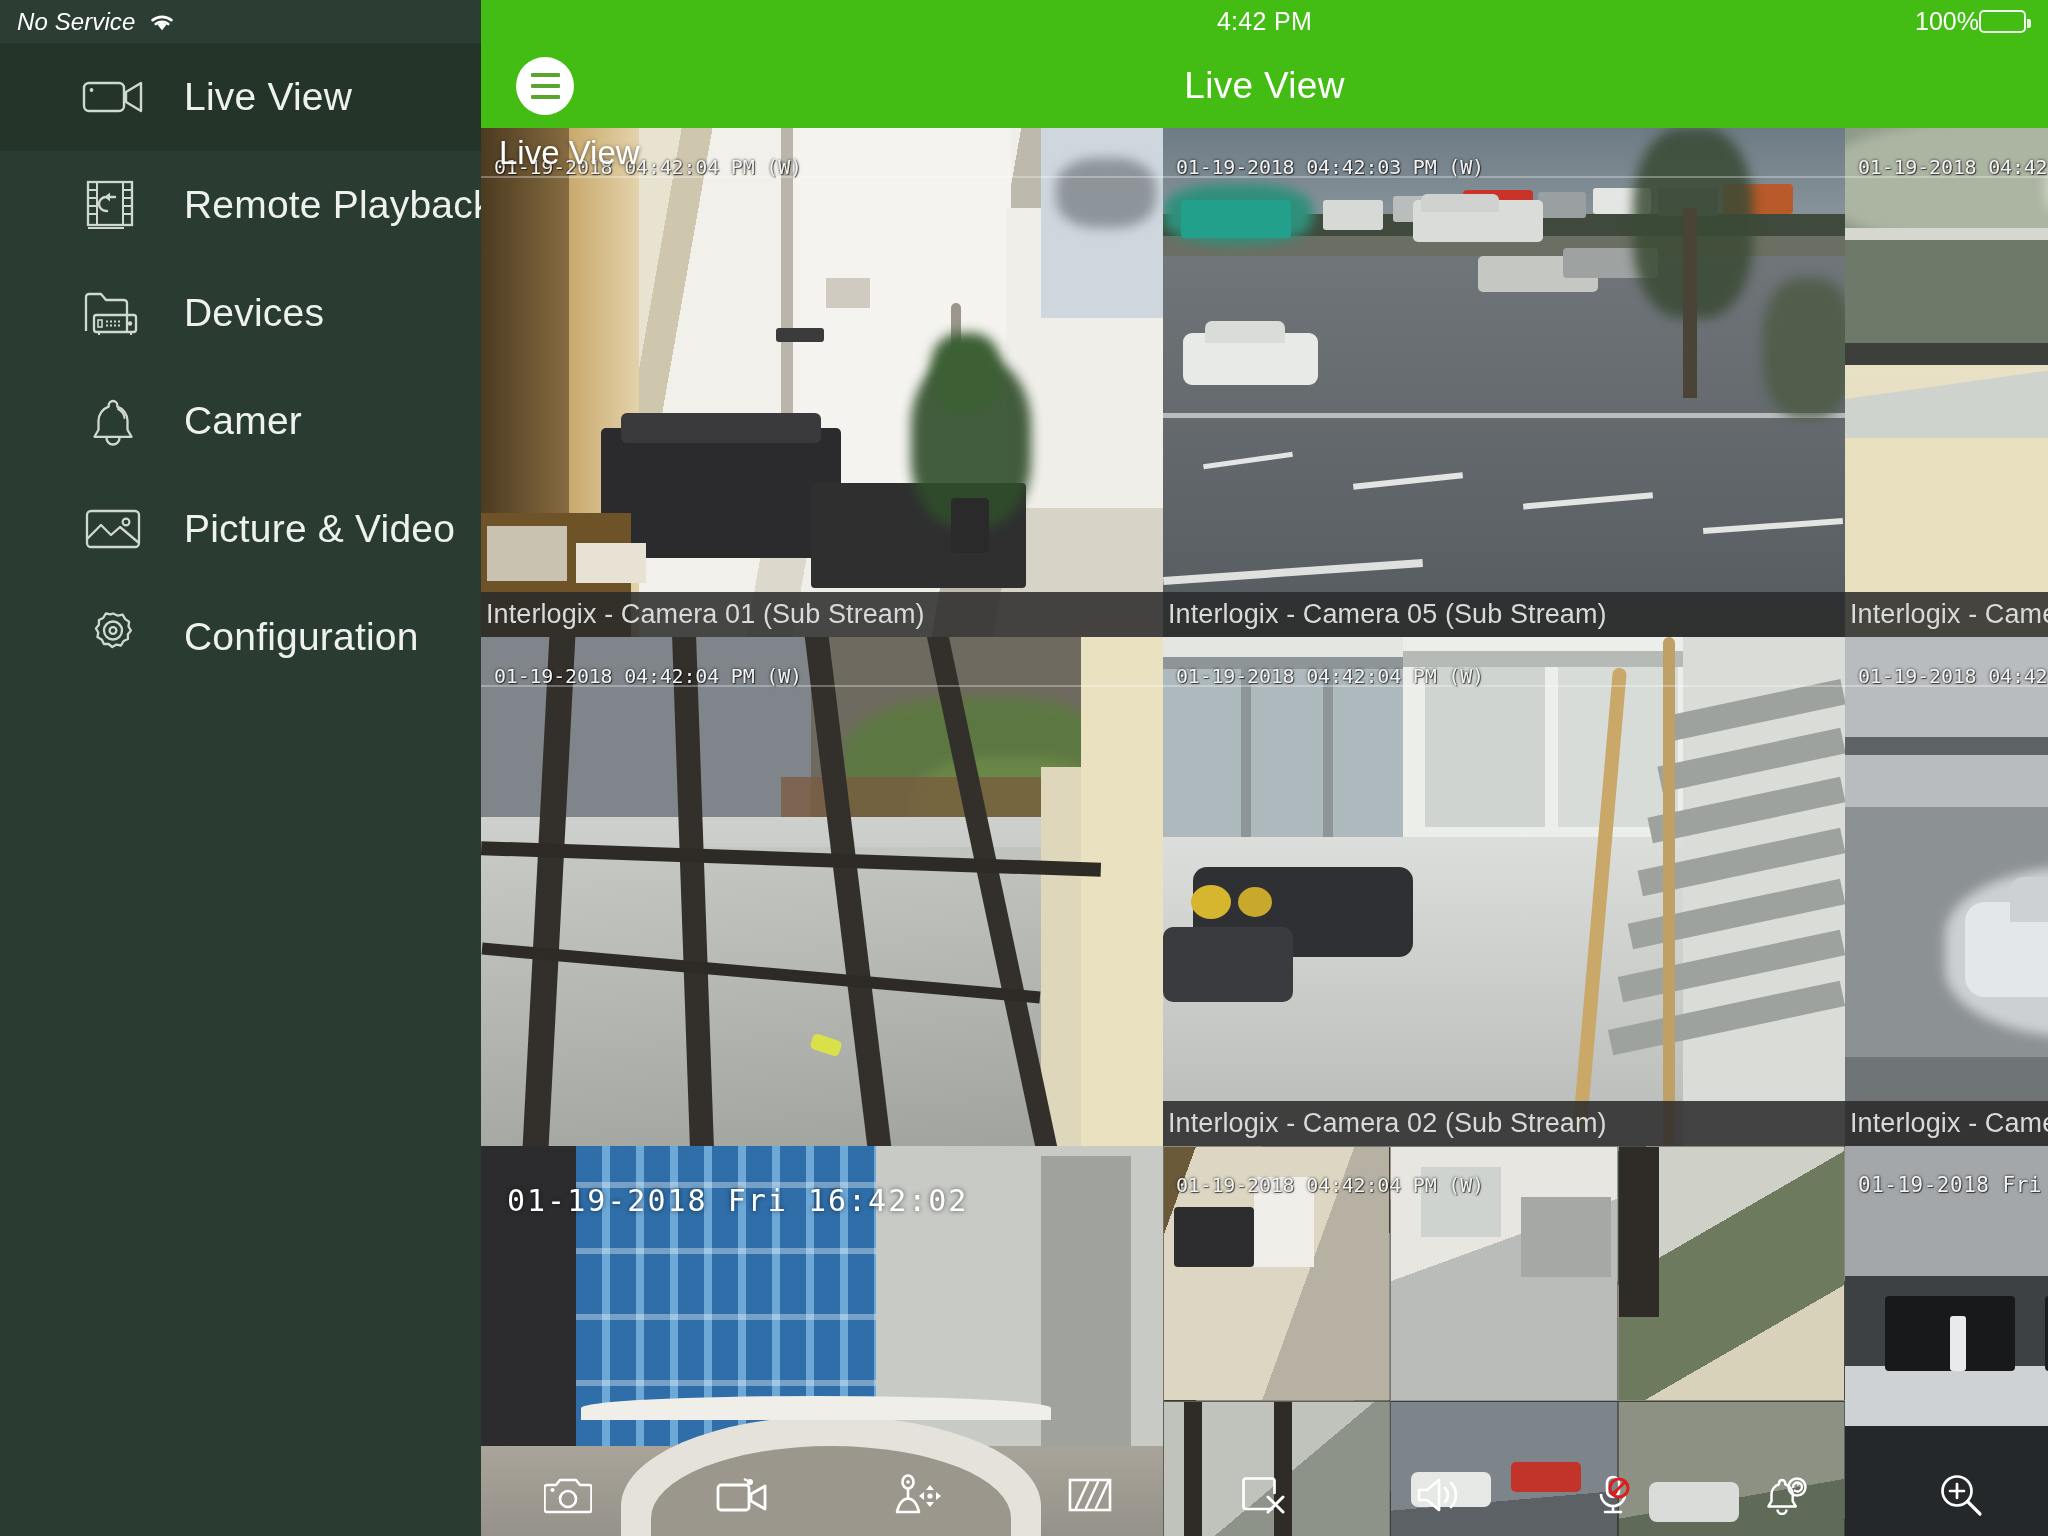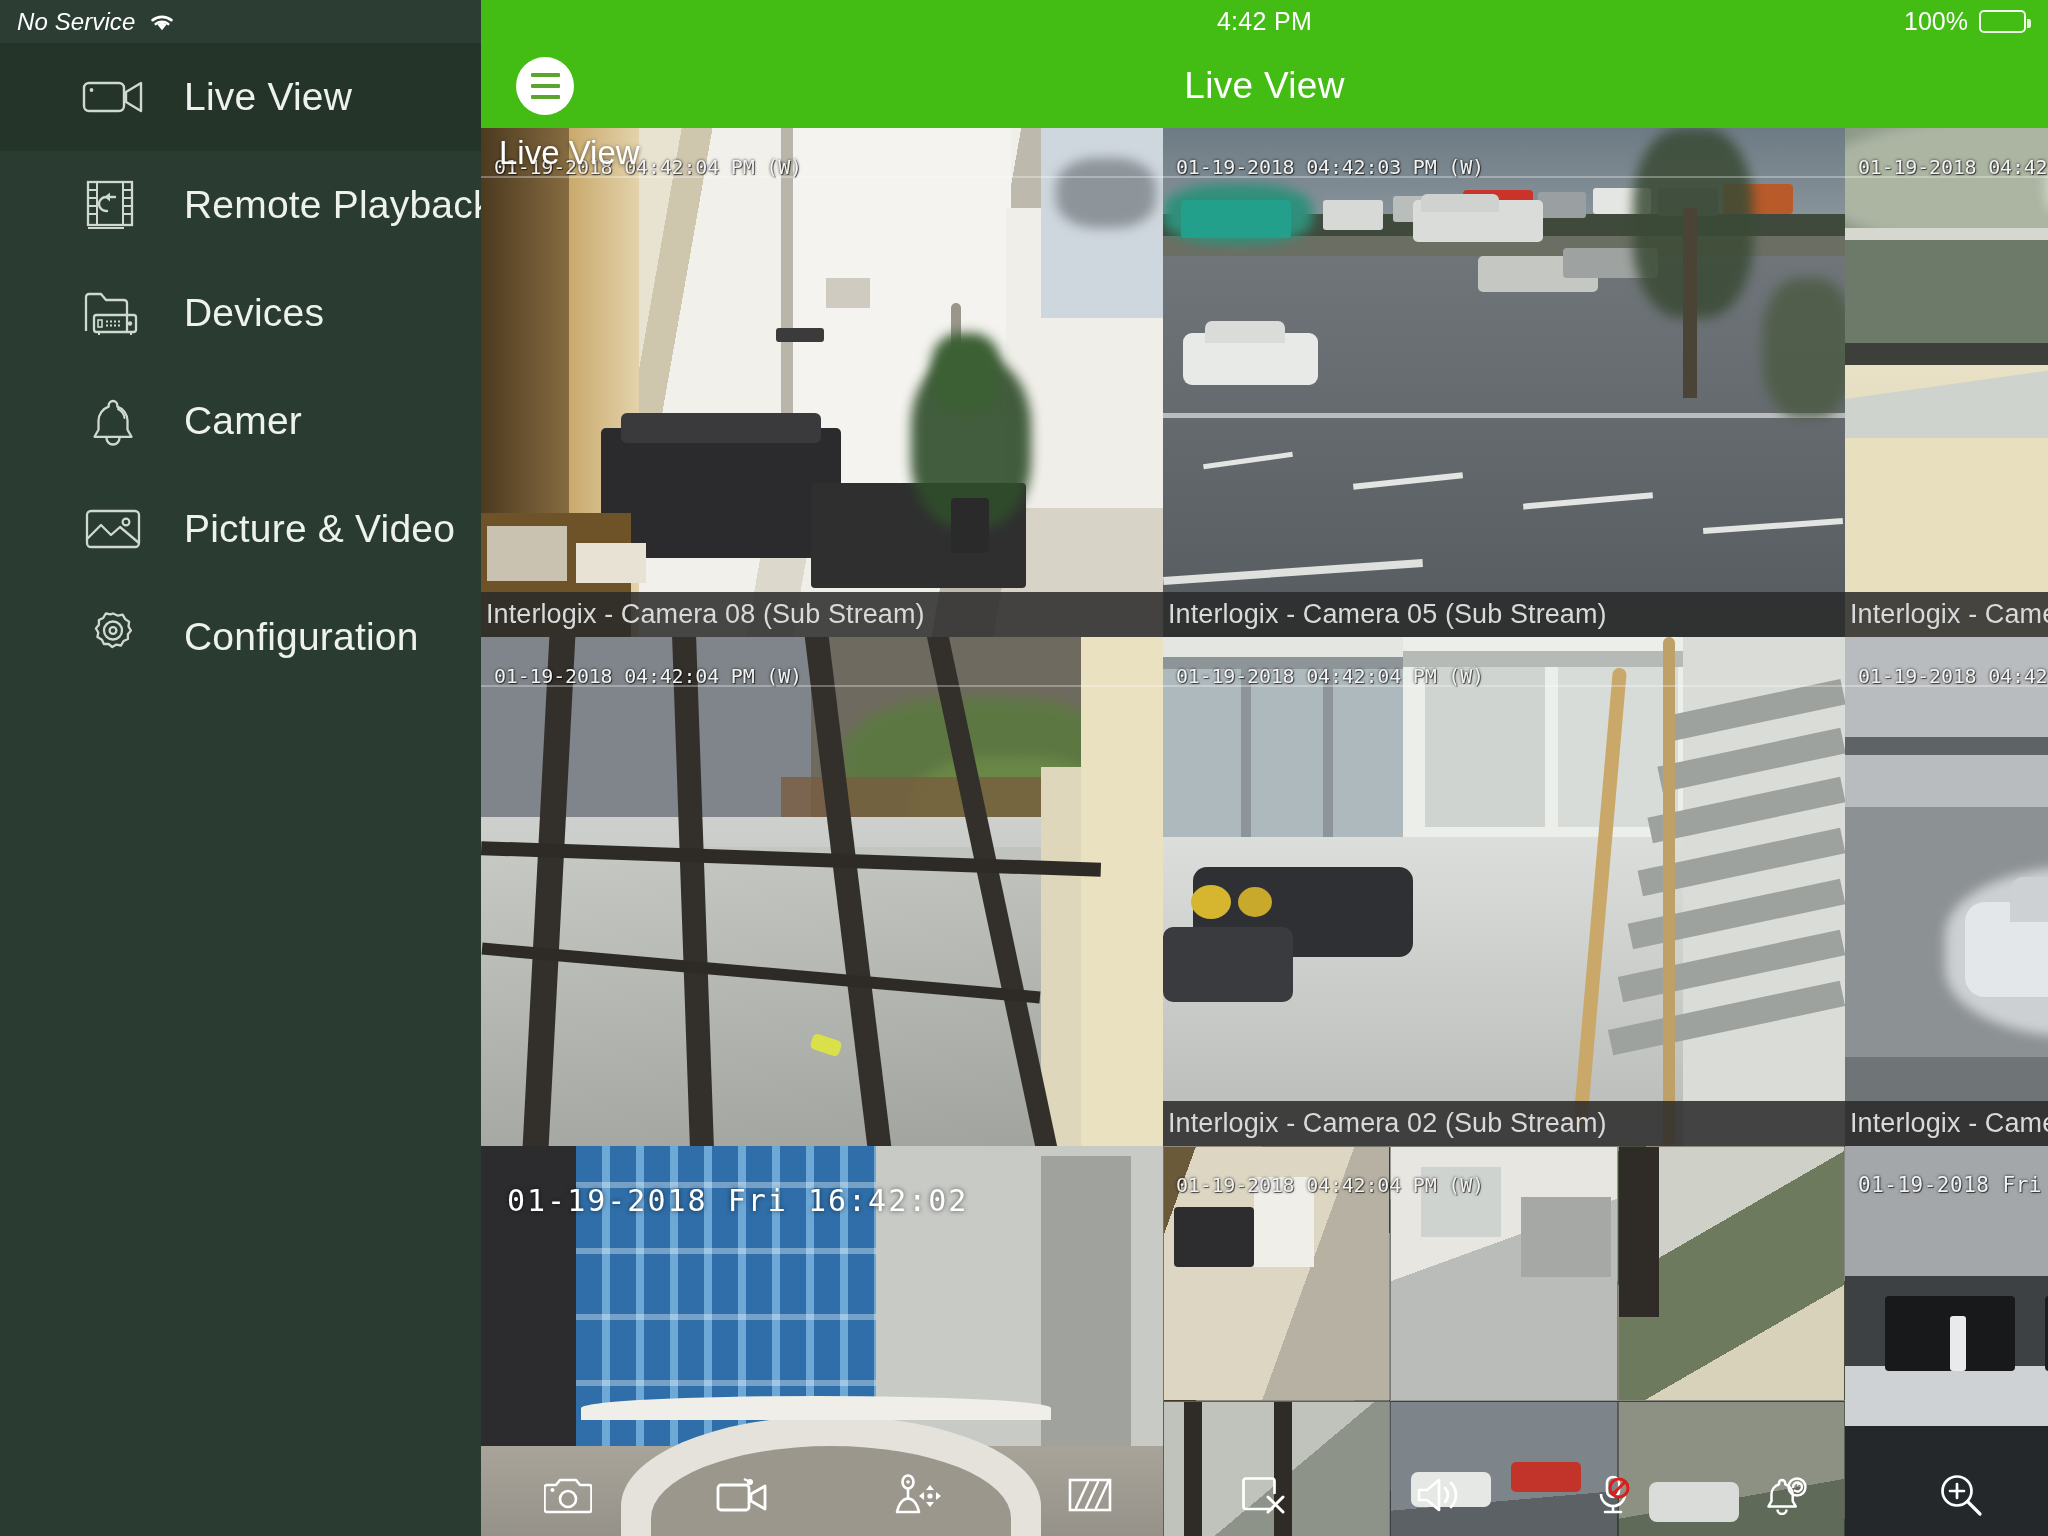--- a/index.html
+++ b/index.html
@@ -40,21 +40,21 @@
 
   
   .main { flex:1; position:relative; height:1536px; background:#000; overflow:hidden; }
   .top-status {
     height:43px; background:#43bc13; position:relative;
     display:flex; align-items:center; justify-content:center;
   }
   .top-time { color:#fff; font-size:25px; letter-spacing:.3px; }
   .batt-wrap {
     position:absolute; right:22px; top:0; height:43px;
-    display:flex; align-items:center; gap:11px;
+    display:flex; align-items:center; 
   }
   .batt-pct { color:#fff; font-size:25px; }
   .batt {
     width:47px; height:23px; border:2.5px solid rgba(255,255,255,.92);
     border-radius:5px; position:relative; padding:2.5px;
   }
   .batt::after {
     content:""; position:absolute; right:-7px; top:7px;
     width:4px; height:9px; background:rgba(255,255,255,.85);
     border-radius:0 2px 2px 0;
@@ -289,21 +289,21 @@
           <div class="blob" style="left:430px;top:230px;width:120px;height:170px;background:#2f4d2a;opacity:.9;"></div>
           <div class="blob" style="left:450px;top:205px;width:70px;height:80px;background:#3c5f34;"></div>
           <div class="rect" style="left:470px;top:370px;width:38px;height:55px;background:#2a2a2a;border-radius:4px;"></div>
           <div class="rect" style="left:560px;top:0px;width:122px;height:190px;background:#cfd7de;"></div>
           <div class="blob" style="left:575px;top:30px;width:100px;height:70px;background:#8d949a;"></div>
         </div>
         <div class="topline"></div>
         <div class="overlay-title">Live View</div>
         <div class="ts">01-19-2018 04:42:04 PM (W)</div>
         <div class="tile-strip">
-          <span class="tile-label">Interlogix - Camera 08 (Sub Stream)</span>
+          <span class="tile-label">Interlogix - Camera 01 (Sub Stream)</span>
         </div>
       </div>
 
       <div class="tile">
         <div class="scene sc sc2">
           <div class="rect" style="left:0;top:0;width:682px;height:95px;background:linear-gradient(180deg,#6d7b84,#8a959c);"></div>
           <div class="rect" style="left:0;top:86px;width:682px;height:26px;background:#3f4a3c;"></div>
           <div class="rect" style="left:0;top:108px;width:682px;height:22px;background:#6b6f63;"></div>
           <div class="blob" style="left:0px;top:56px;width:150px;height:60px;background:#2f8f7a;"></div>
           <div class="rect" style="left:18px;top:72px;width:110px;height:38px;background:#23a08c;border-radius:4px;"></div>

